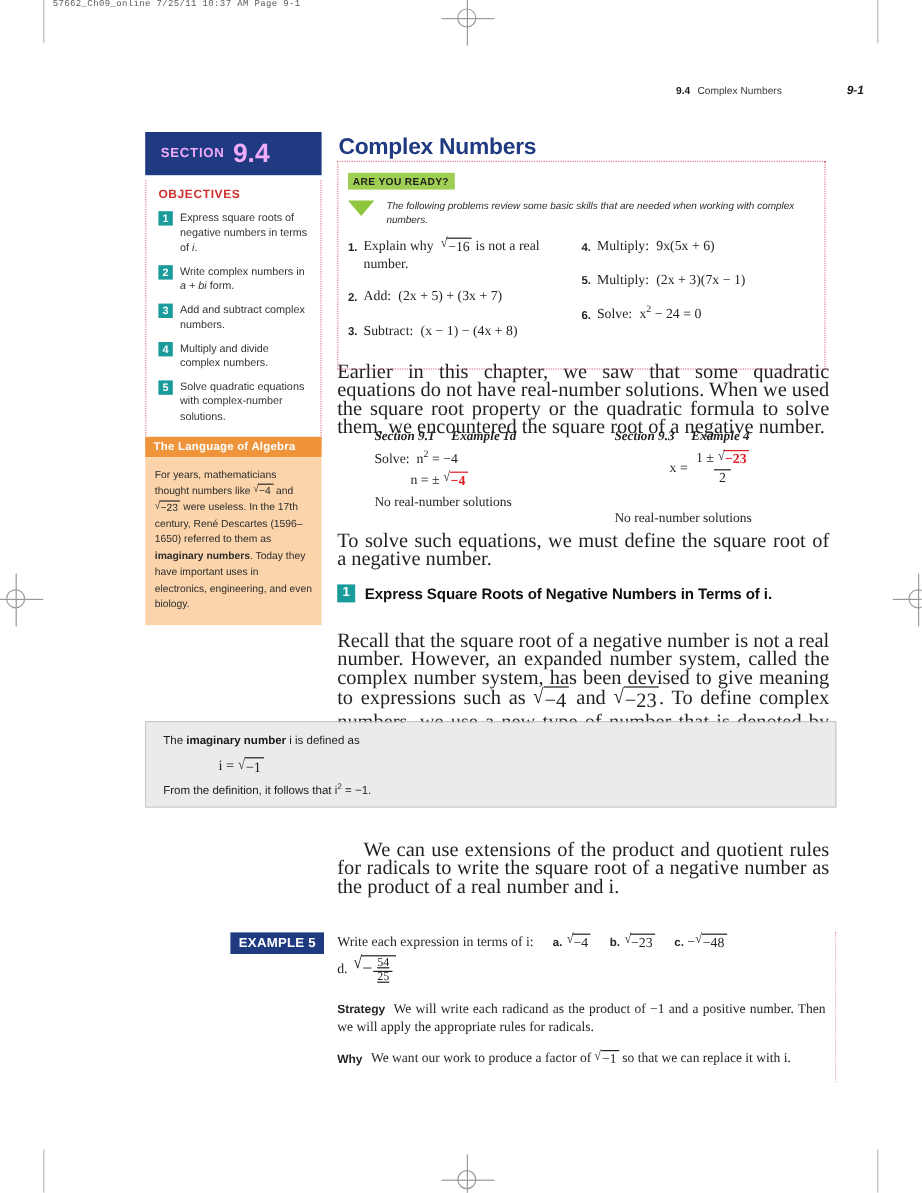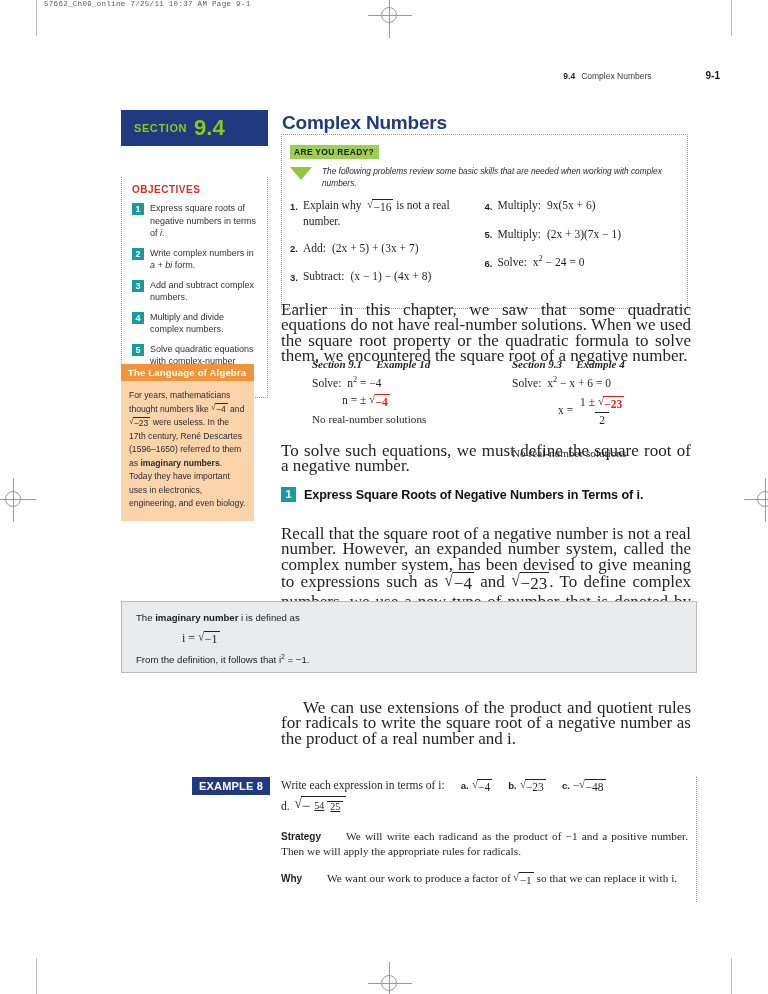--- a/index.html
+++ b/index.html
@@ -85,31 +85,32 @@
     color: #1b1b1b;
   }
   .running-head .rh-title {
     margin-left: 6px;
     margin-right: 54px;
   }
   .running-head .rh-page {
     font-weight: bold;
     font-size: 10px;
     color: #1b1b1b;
+    font-style: italic;
   }
 
   
   .section-badge {
     position: absolute;
     left: 121px;
     top: 110px;
     width: 147px;
     height: 36px;
     background: #1f3a80;
-    color: #84cc16;
+    color: #f0abfc;
     font-family: "Liberation Sans", sans-serif;
     display: flex;
     align-items: center;
     padding-left: 13px;
     box-sizing: border-box;
   }
   .section-badge .s-word {
     font-size: 11px;
     font-weight: bold;
     letter-spacing: 0.6px;
@@ -135,21 +136,20 @@
   
   .objectives {
     position: absolute;
     left: 121px;
     top: 150px;
     width: 147px;
     border: 1px dotted #e07b8c;
     border-top: none;
     box-sizing: border-box;
     padding: 7px 8px 10px 10px;
-    margin-top: 27px;
   }
   .objectives-title {
     font-family: "Liberation Sans", sans-serif;
     font-size: 10px;
     font-weight: bold;
     color: #d0312d;
     letter-spacing: 0.5px;
     margin-bottom: 7px;
   }
   .obj-item {
@@ -176,21 +176,21 @@
     line-height: 12.5px;
     color: #333333;
   }
   .obj-text .it { font-style: italic; }
 
   
   .loa {
     position: absolute;
     left: 121px;
     top: 364px;
-    width: 133px;
+    width: 147px;
     box-sizing: border-box;
   }
   .loa-head {
     background: #f0943c;
     color: #ffffff;
     font-family: "Liberation Sans", sans-serif;
     font-size: 9.5px;
     font-weight: bold;
     padding: 3px 0 3px 7px;
     letter-spacing: 0.2px;
@@ -438,21 +438,21 @@
   .ex1-line {
     margin-top: 14px;
     font-size: 11.3px;
     line-height: 15.2px;
     text-align: justify;
   }
   .ex1-line .kw {
     font-family: "Liberation Sans", sans-serif;
     font-weight: bold;
     font-size: 10px;
-    margin-right: 25px;
+    margin-right: 7px;
   }
   .ex1-why { margin-top: 11px; }
 
   
   .mi { }
   sup.sp2 { font-size: 0.72em; vertical-align: super; line-height: 0; }
 
   .rad {
     display: inline-flex;
     align-items: stretch;
@@ -467,21 +467,21 @@
   }
   .rad > .cont {
     border-top: 1px solid currentColor;
     padding: 1px 2px 0 1px;
     margin-left: -1px;
     line-height: 1.15;
   }
 
   .frac {
     display: inline-flex;
-    flex-direction: row;
+    flex-direction: column;
     align-items: center;
     vertical-align: middle;
     line-height: 1.05;
     font-size: 0.92em;
     margin: 0 1px;
     text-decoration: underline;
   }
   .frac > .num { padding: 0 3px; }
   .frac > .den { padding: 0 3px; border-top: 1px solid currentColor; }
 
@@ -637,21 +637,20 @@
     <div class="ex-line"><span>Solve:</span>&nbsp;&nbsp;<span class="mi">n</span><sup class="sp2">2</sup><span> = −4</span></div>
     <div class="ex-line" style="padding-left:30px;"><span class="mi">n</span><span> = ±</span>&nbsp;<span class="rad">
           <span class="sign">√</span>
           <span class="cont red">−4</span>
         </span></div>
     <div class="ex-note">No real-number solutions</div>
   </div>
 
   <div class="ex-col">
     <div class="ex-head"><span>Section 9.3</span><span class="gap"></span><span>Example 4</span></div>
-    <div class="ex-line"><span>Solve:</span>&nbsp;&nbsp;<span class="mi">x</span><sup class="sp2">2</sup><span class="mi"> − x + 6 = 0</span></div>
     <div class="ex-line" style="padding-left:46px; margin-top:4px;"><span class="mi">x</span><span> = </span><span class="fracbig">
           <span class="num"><span>1 ± </span><span class="rad">
               <span class="sign">√</span>
               <span class="cont red">−23</span>
             </span></span>
           <span class="den">2</span>
         </span></div>
     <div class="ex-note ex-note-2">No real-number solutions</div>
   </div>
 
@@ -679,21 +678,21 @@
           <span class="sign">√</span>
           <span class="cont">−1</span>
         </span></div>
     <div class="dl"><span>From the definition, it follows that </span><span class="mi">i</span><sup class="sp2">2</sup><span> = −1.</span></div>
   </div>
 </div>
 
 <div class="col-main para p4">We can use extensions of the product and quotient rules for radicals to write the square root of a negative number as the product of a real number and i.</div>
 
 <div class="ex1">
-  <div class="ex1-tag">EXAMPLE 8</div>
+  <div class="ex1-tag">EXAMPLE 5</div>
   <div class="ex1-content">
 
     <div class="ex1-prompt"><span>Write each expression in terms of </span><span class="mi">i</span><span>:</span><span class="sp"></span><span class="part">a.</span>&nbsp;<span class="rad">
           <span class="sign">√</span>
           <span class="cont">−4</span>
         </span><span class="sp"></span><span class="part">b.</span>&nbsp;<span class="rad">
           <span class="sign">√</span>
           <span class="cont">−23</span>
         </span><span class="sp"></span><span class="part">c.</span>&nbsp;<span>−</span><span class="rad">
           <span class="sign">√</span>

